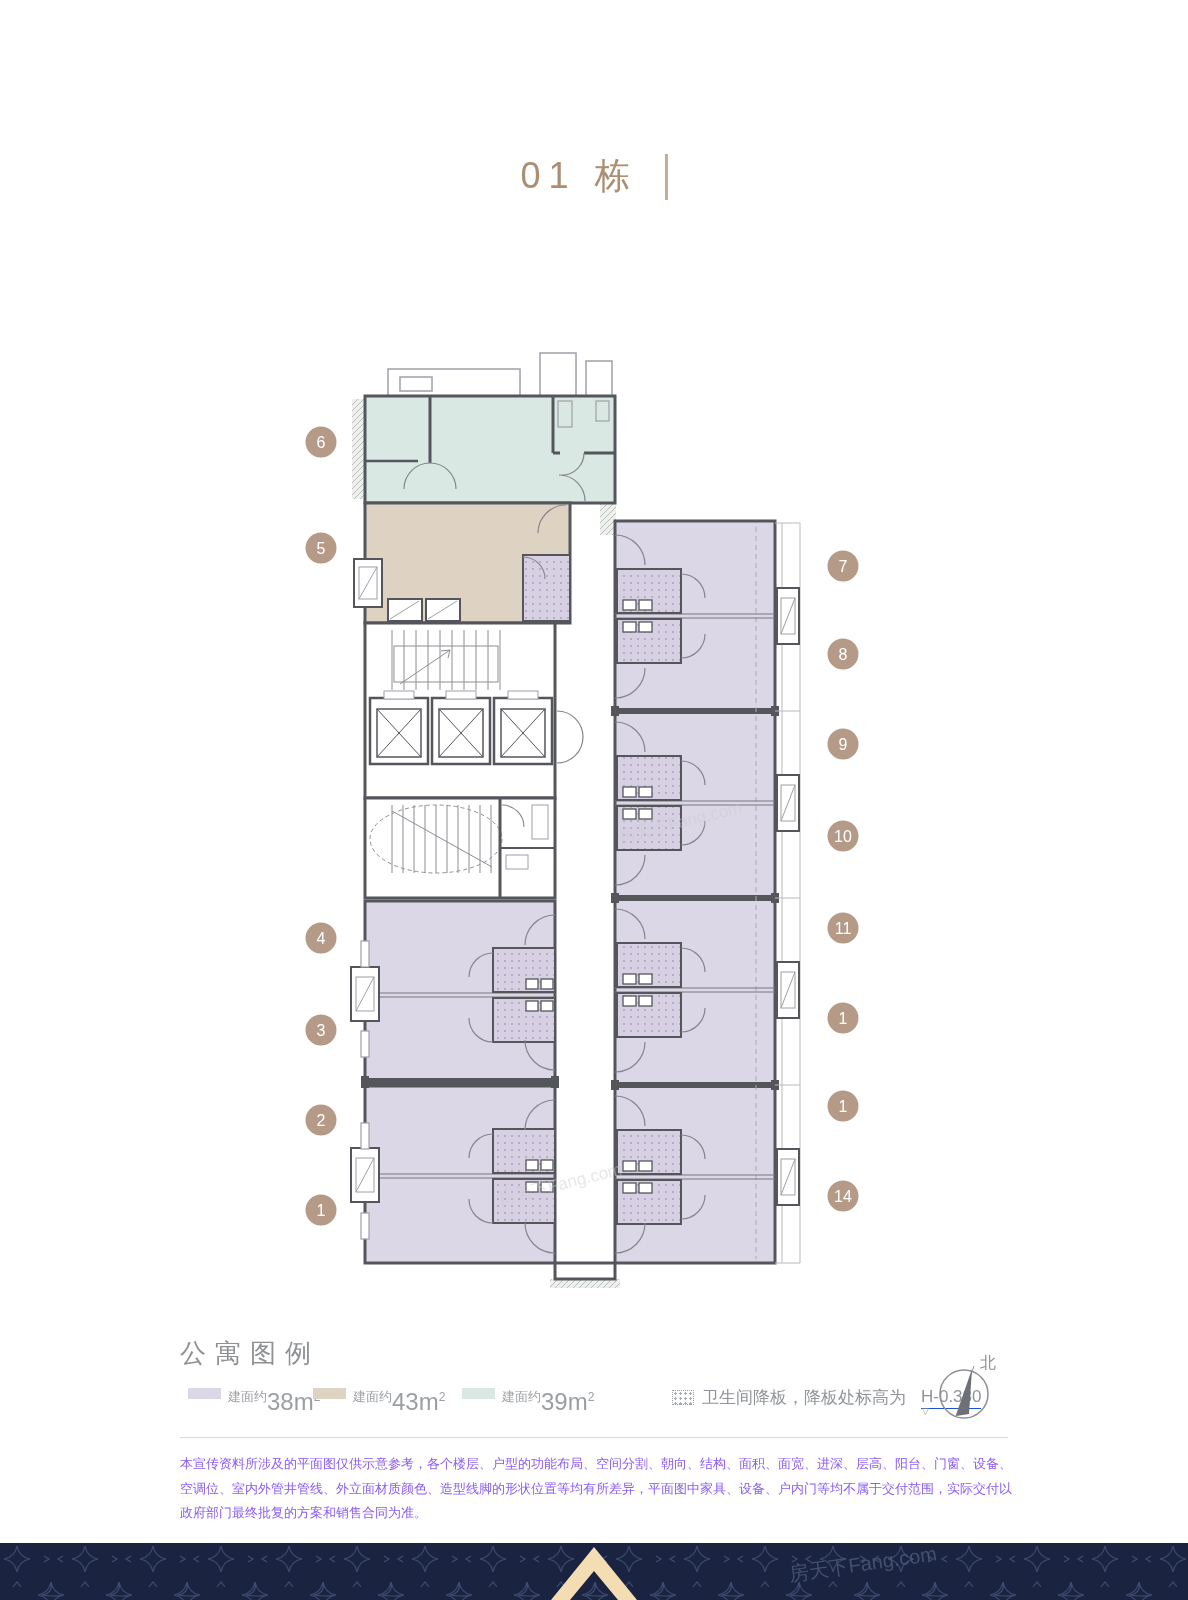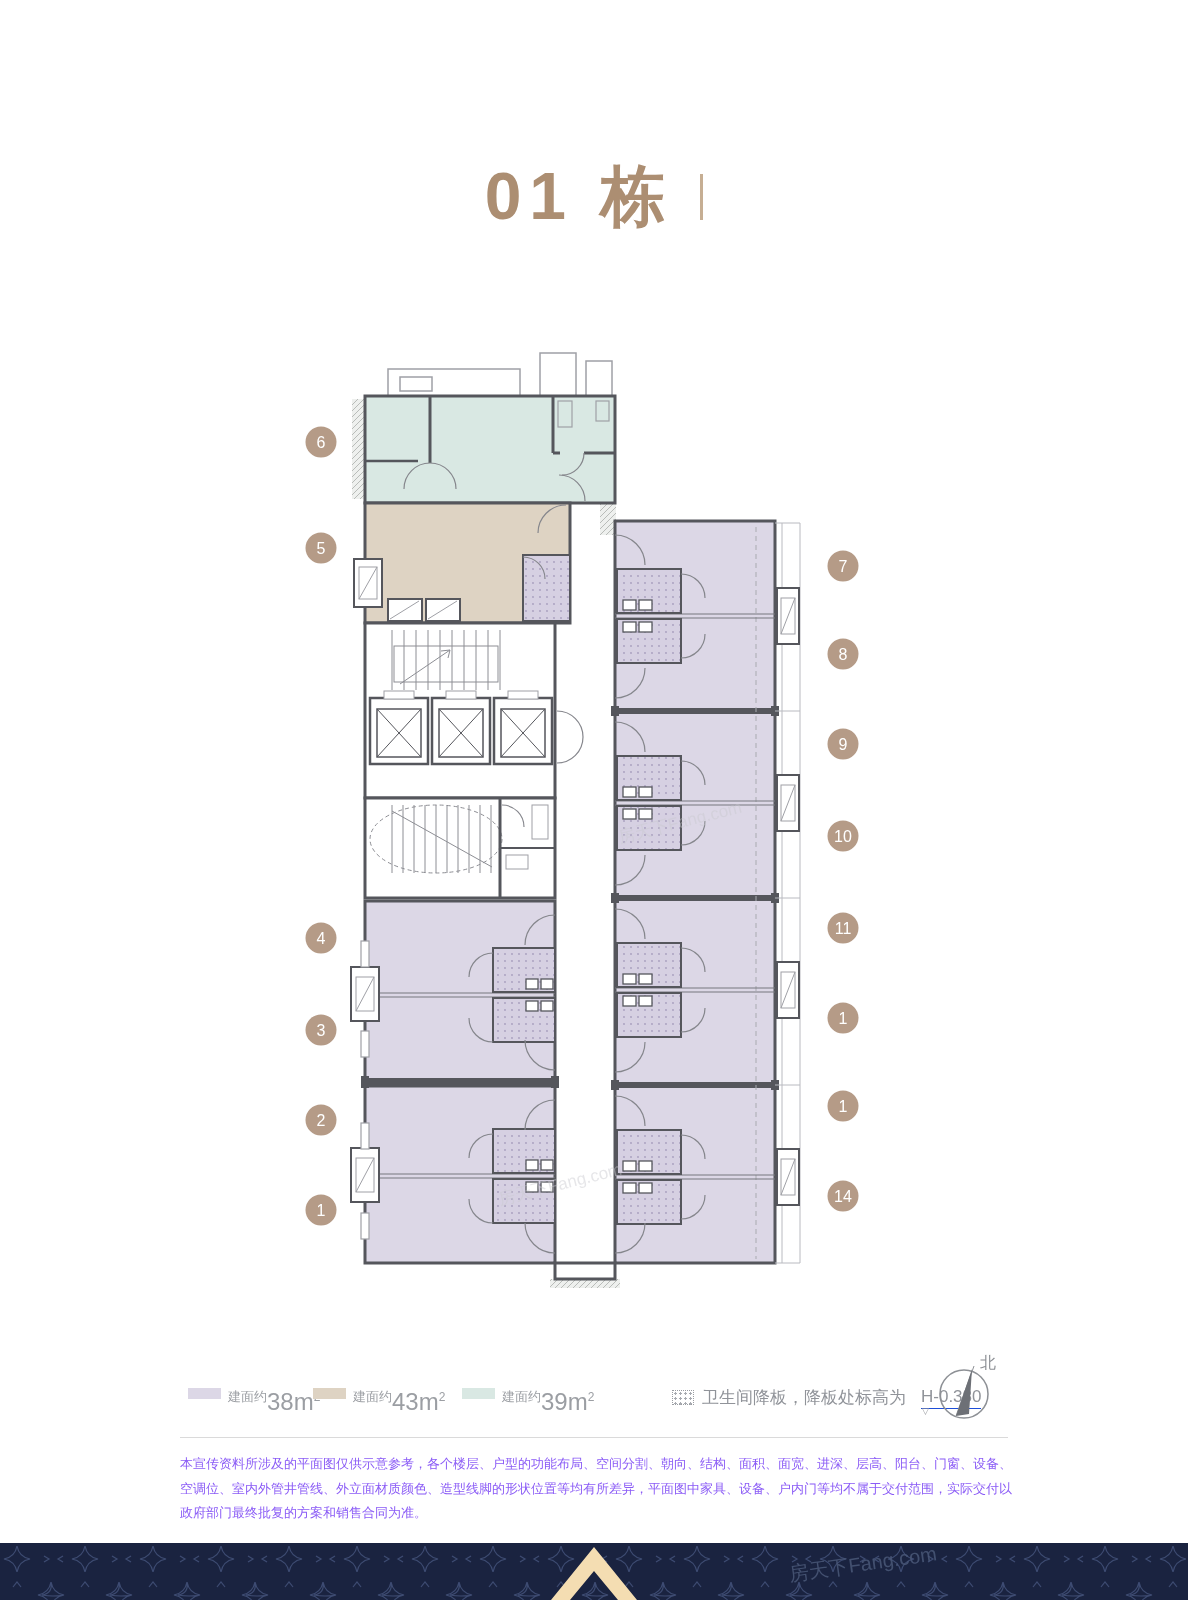--- a/index.html
+++ b/index.html
@@ -6,21 +6,21 @@
   body{
     width:1188px;height:1600px;position:relative;background:#ffffff;
     font-family:"Liberation Sans","DejaVu Sans",sans-serif;overflow:hidden;
   }
   
   .title-row{
     position:absolute;top:152px;left:0;right:0;
     display:flex;justify-content:center;align-items:center;gap:26px;
     color:#ac8e72;
   }
-  .title-building{font-size:66px;font-weight:bold;letter-spacing:8px;white-space:nowrap;}
+  .title-building{font-size:36px;font-weight:normal;letter-spacing:8px;white-space:nowrap;}
   .title-sep{width:3px;height:46px;background:#c6ae93;}
   .title-name{font-size:46px;font-weight:bold;letter-spacing:16px;white-space:nowrap;}
   
   .plan{position:absolute;left:300px;top:343px;width:570px;height:950px;}
   .plan svg{position:absolute;left:0;top:0;}
   .badge{
     position:absolute;width:31px;height:31px;border-radius:50%;
     background:#b59b87;color:#fff;display:flex;align-items:center;justify-content:center;
     font-size:16px;transform:translate(-50%,-50%);
   }
@@ -338,20 +338,21 @@
     <div class="badge" style="left:543px;top:311px">8</div>
     <div class="badge" style="left:543px;top:401px">9</div>
     <div class="badge" style="left:543px;top:493px">10</div>
     <div class="badge" style="left:543px;top:585px">11</div>
     <div class="badge" style="left:543px;top:675px">1</div>
     <div class="badge" style="left:543px;top:763px">1</div>
     <div class="badge" style="left:543px;top:853px">14</div>
   </div>
 
   <div class="legend">
+    <div class="legend-title">公寓图例</div>
 
     <div class="legend-item" style="left:8px">
       <span class="swatch" style="background:#dcd7e6"></span>
       <span class="legend-prefix">建面约</span>
       <span class="legend-value"><span>38</span><span>m</span><sup>2</sup></span>
     </div>
     <div class="legend-item" style="left:133px">
       <span class="swatch" style="background:#ded3c3"></span>
       <span class="legend-prefix">建面约</span>
       <span class="legend-value"><span>43</span><span>m</span><sup>2</sup></span>

